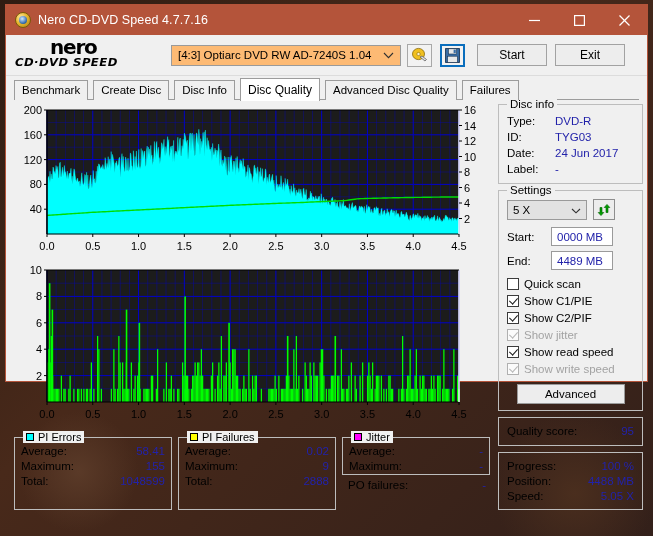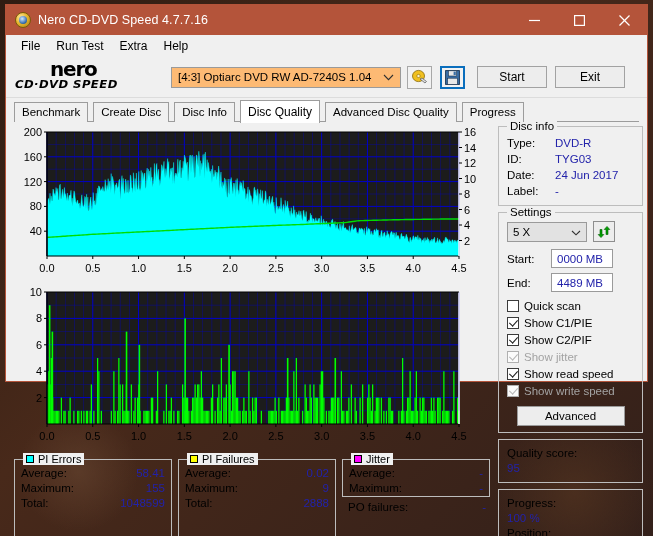--- a/index.html
+++ b/index.html
@@ -345,21 +345,21 @@
     width: 108px; height: 20px;
     margin: 7px auto 0 auto;
     border: 1px solid #9a9a9a;
     background: #ededed;
     box-sizing: border-box;
     font-size: 11.5px; color:#000;
     display: flex; align-items: center; justify-content: center;
   }
   #quality-box { padding: 6px 8px; }
   #progress-box { padding: 6px 8px 5px 8px; margin-bottom: 0; }
-  .qrow { display:flex; justify-content: space-between; font-size: 11.5px; line-height: 15px; flex-direction: column; }
+  .qrow { display:flex; justify-content: space-between; font-size: 11.5px; line-height: 15px; }
   .qrow .v { color:#2222aa; }
   .spacer { flex: 1 1 auto; }
 </style>
 </head>
 <body>
 
 <div id="window">
 
   <div id="titlebar">
     <div id="app-icon"></div>
@@ -377,26 +377,20 @@
       </div>
       <div class="wbtn">
         <svg width="11" height="11" viewBox="0 0 11 11">
             <line x1="0.5" y1="0.5" x2="10.5" y2="10.5" stroke="#fff" stroke-width="1.3"></line>
             <line x1="10.5" y1="0.5" x2="0.5" y2="10.5" stroke="#fff" stroke-width="1.3"></line>
           </svg>
       </div>
     </div>
   </div>
 
-  <div id="menubar">
-    <div class="menu-item">File</div>
-    <div class="menu-item">Run Test</div>
-    <div class="menu-item">Extra</div>
-    <div class="menu-item">Help</div>
-  </div>
 
   <div id="toolbar">
     <div id="nero-logo">
       <div id="nero-word">nero</div>
       <div id="nero-sub">CD·DVD  SPEED</div>
     </div>
 
     <div id="drive-select">
       <span>[4:3]   Optiarc DVD RW AD-7240S 1.04</span>
       <span id="drive-chevron">
@@ -426,21 +420,21 @@
     <div class="bigbtn" id="start-btn">Start</div>
     <div class="bigbtn" id="exit-btn">Exit</div>
   </div>
 
   <div id="tabstrip">
     <div class="tab">Benchmark</div>
     <div class="tab">Create Disc</div>
     <div class="tab">Disc Info</div>
     <div class="tab active">Disc Quality</div>
     <div class="tab">Advanced Disc Quality</div>
-    <div class="tab">Progress</div>
+    <div class="tab">Failures</div>
   </div>
 
   <div id="content">
 
     <div id="left-col">
 
       <div id="charts">
 
         <div class="chart-wrap">
           <svg id="svg-pie" width="478" height="160" viewBox="0 0 478 160">

